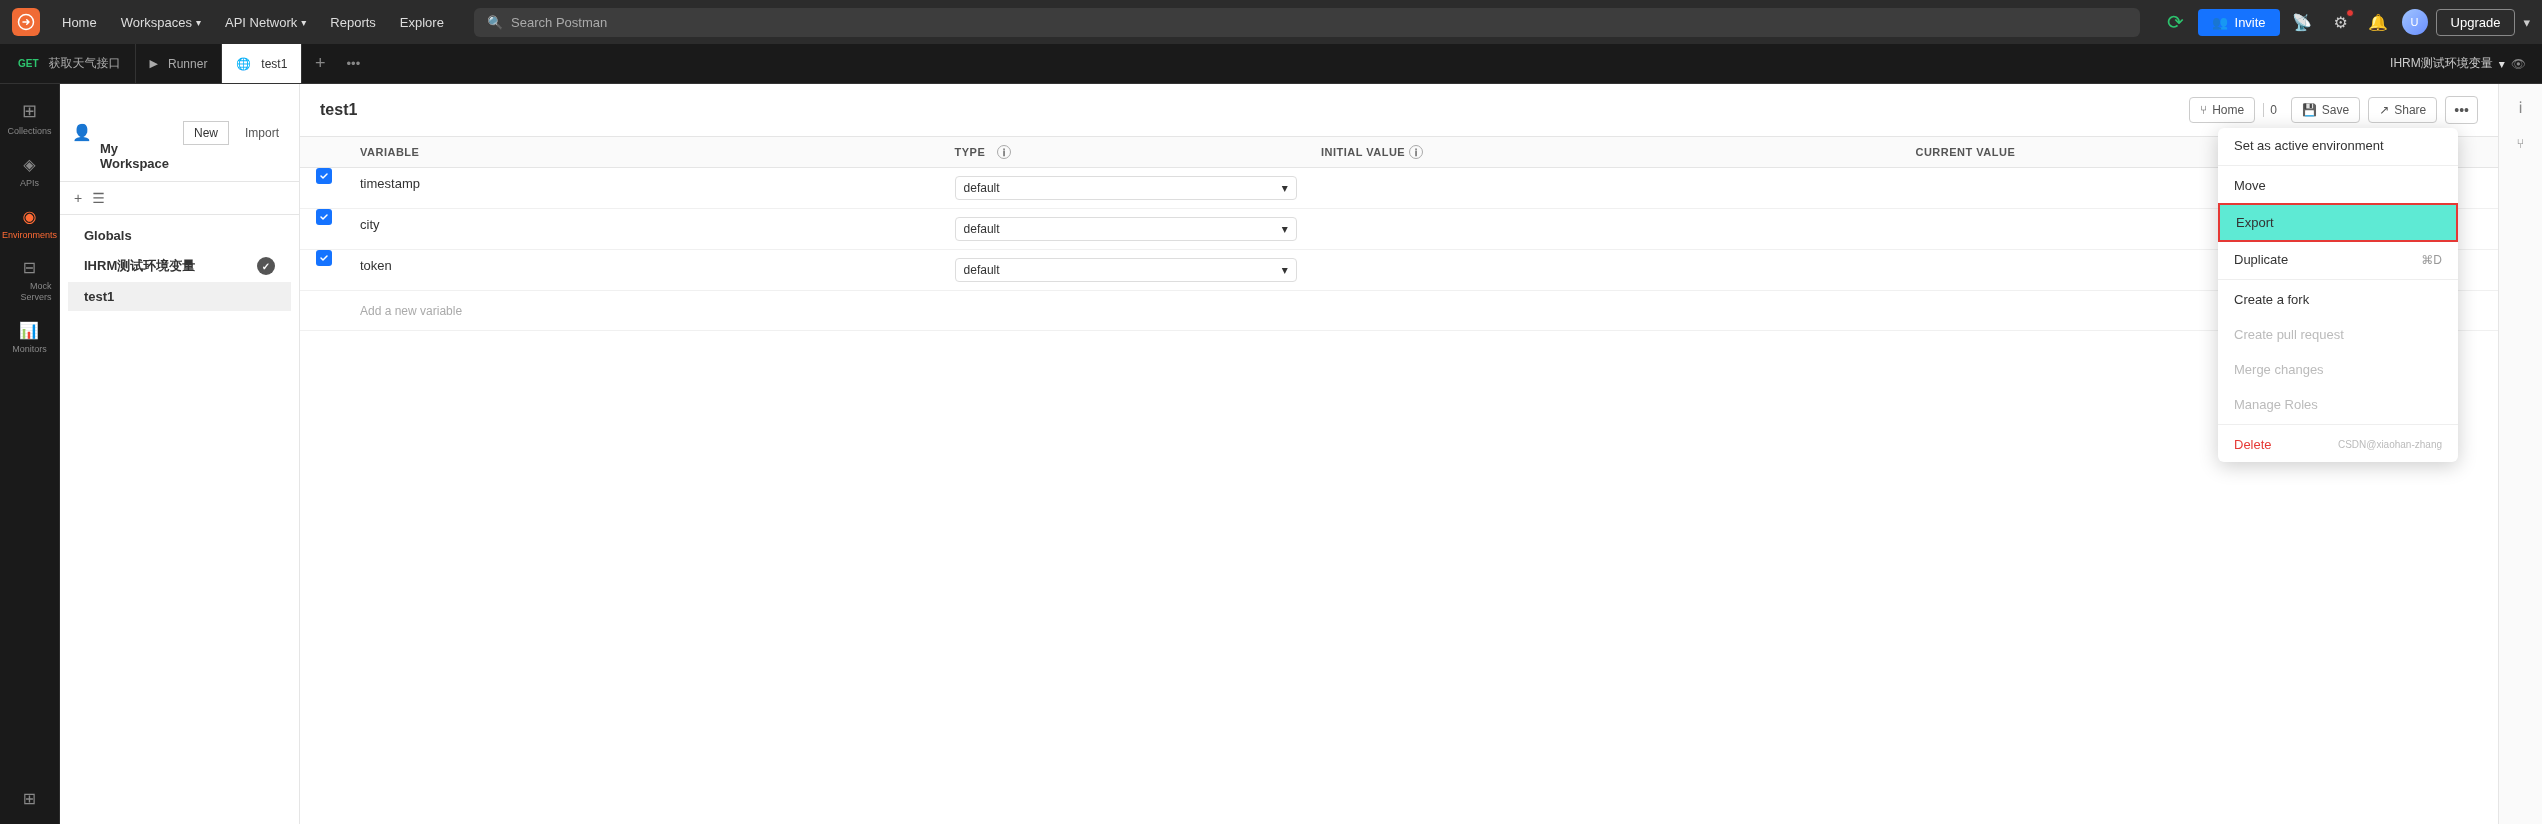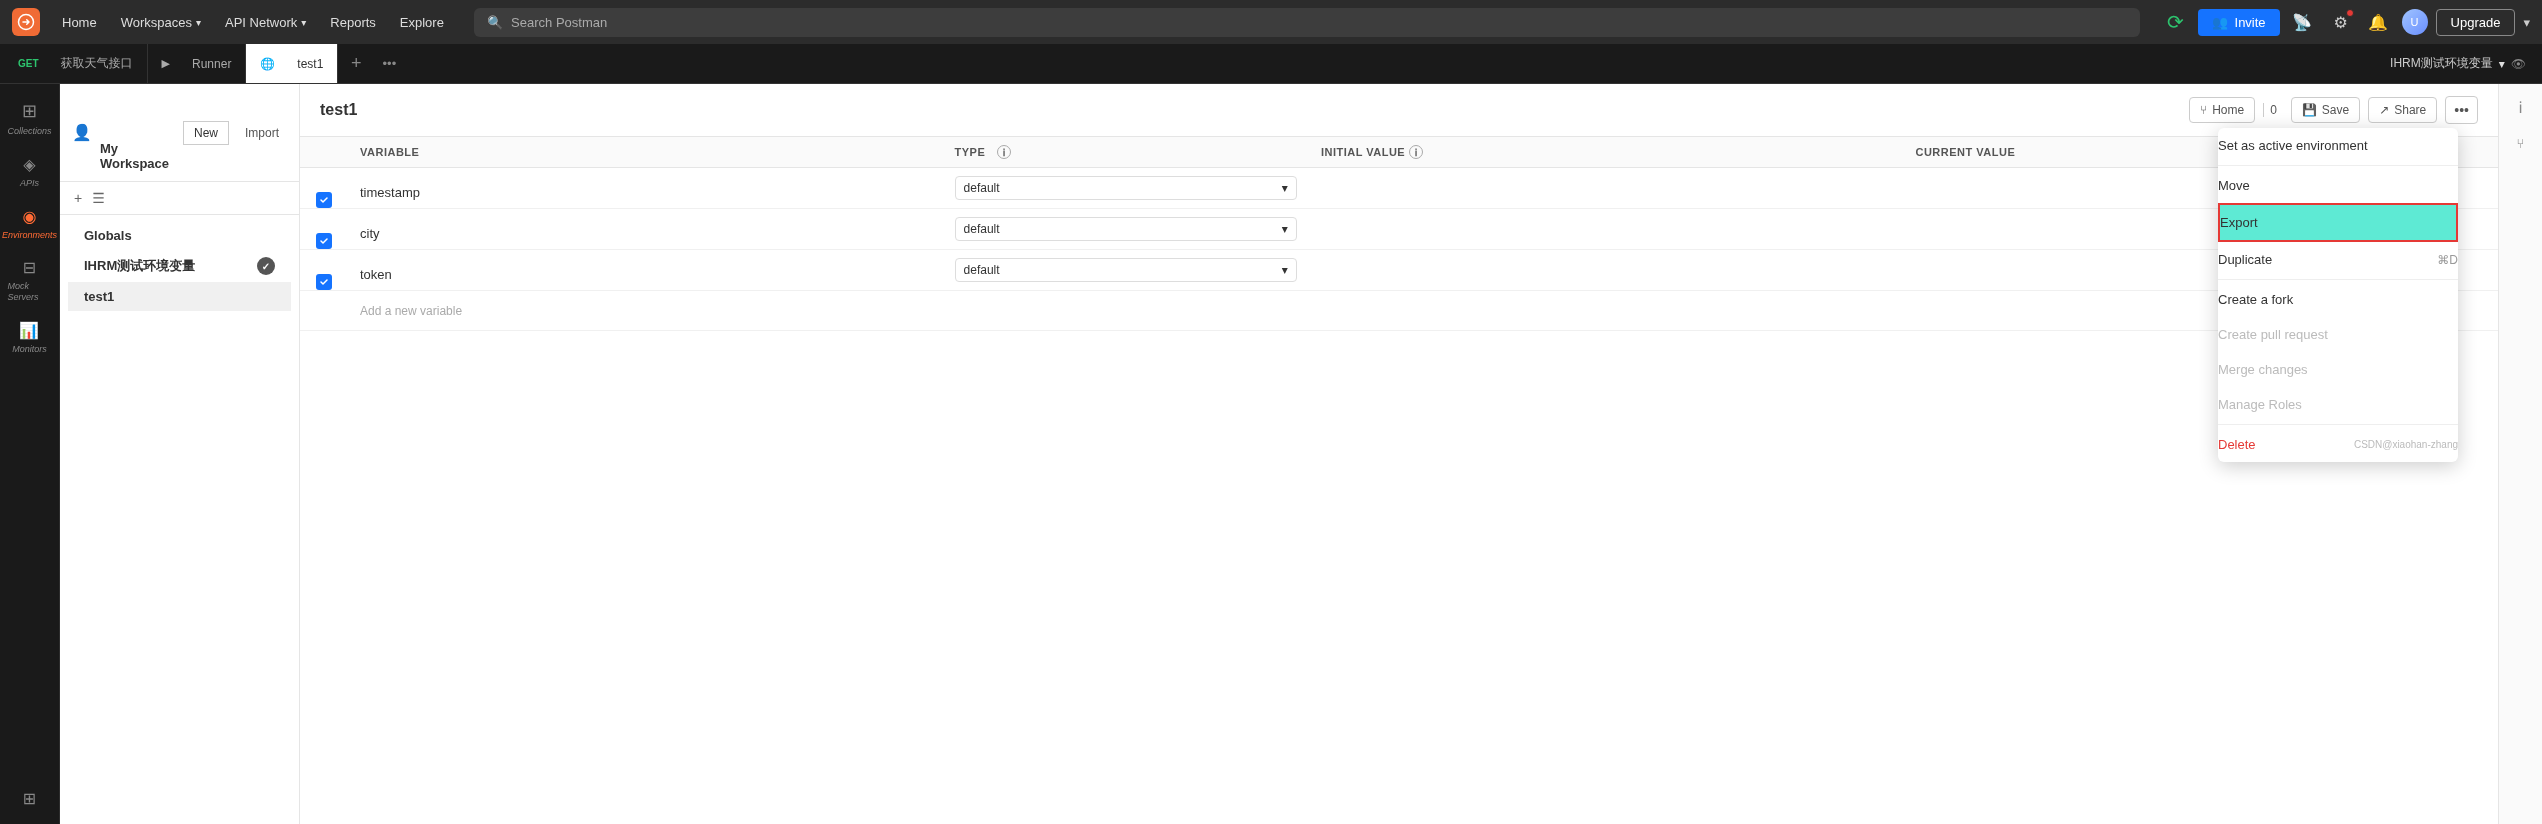--- a/index.html
+++ b/index.html
@@ -24,21 +24,21 @@
     .nav-icon-btn { width: 30px; height: 30px; border-radius: 4px; display: flex; align-items: center; justify-content: center; cursor: pointer; color: #ccc; font-size: 16px; }
     .btn-upgrade { background: transparent; color: #fff; border: 1px solid #888; border-radius: 4px; padding: 5px 14px; cursor: pointer; font-size: 13px; }
     .avatar { width: 26px; height: 26px; border-radius: 50%; background: linear-gradient(135deg, #a0c4ff, #6a8fff); display: flex; align-items: center; justify-content: center; font-size: 11px; color: #fff; }
 
     
     .tab-bar {
       display: flex; align-items: center; height: 40px;
       background: #1a1a1a; border-bottom: 1px solid #333; padding: 0 4px; gap: 0;
     }
     .tab {
-      display: flex; align-items: center; gap: 22px; padding: 0 14px; height: 100%;
+      display: flex; align-items: center; gap: 10px; padding: 0 14px; height: 100%;
       color: #aaa; cursor: pointer; font-size: 12px; border-right: 1px solid #333; white-space: nowrap;
     }
     .tab.active { background: #fff; color: #333; }
     .tab .method { font-size: 10px; font-weight: 700; color: #2dc46e; }
     .tab-new { width: 36px; display: flex; align-items: center; justify-content: center; color: #888; cursor: pointer; font-size: 18px; flex-shrink: 0; }
     .tab-more { width: 30px; display: flex; align-items: center; justify-content: center; color: #888; cursor: pointer; }
     .tab-env { margin-left: auto; display: flex; align-items: center; gap: 6px; padding: 0 12px; color: #ddd; font-size: 12px; }
     .tab-env-name { font-size: 12px; color: #ccc; cursor: pointer; }
     .tab-eye { color: #888; cursor: pointer; }
 
@@ -49,21 +49,21 @@
     .icon-sidebar {
       width: 60px; background: #1a1a1a; border-right: 1px solid #2d2d2d;
       display: flex; flex-direction: column; align-items: center; padding-top: 8px; gap: 2px; flex-shrink: 0;
     }
     .icon-sidebar-item {
       width: 52px; display: flex; flex-direction: column; align-items: center;
       padding: 8px 4px; border-radius: 6px; cursor: pointer; color: #888; gap: 4px;
     }
     .icon-sidebar-item.active { color: #ff6b35; }
     .icon-sidebar-item .icon { font-size: 18px; }
-    .icon-sidebar-item .label { font-size: 9px; text-align: left; line-height: 1.2; font-style: italic; }
+    .icon-sidebar-item .label { font-size: 9px; text-align: right; line-height: 1.2; }
 
     
     .collections-sidebar {
       width: 240px; background: #fff; border-right: 1px solid #e5e5e5;
       display: flex; flex-direction: column; flex-shrink: 0; overflow: hidden;
     }
     .sidebar-header {
       display: flex; align-items: center; padding: 10px 12px; gap: 8px;
       border-bottom: 1px solid #e5e5e5;
     }
@@ -94,39 +94,39 @@
     .btn-more-dots { border: 1px solid #ccc; border-radius: 4px; padding: 5px 8px; cursor: pointer; font-size: 14px; color: #555; background: #fff; }
 
     
     .env-table { flex: 1; overflow-y: auto; }
     .table-header { display: flex; align-items: center; padding: 8px 0; border-bottom: 1px solid #e5e5e5; background: #fafafa; }
     .col-check { width: 48px; flex-shrink: 0; }
     .col-variable { flex: 2; padding: 0 12px; font-size: 11px; font-weight: 600; color: #555; letter-spacing: 0.5px; }
     .col-type { flex: 1.2; padding: 0 12px; font-size: 11px; font-weight: 600; color: #555; letter-spacing: 0.5px; display: flex; align-items: center; gap: 12px; }
     .col-initial { flex: 2; padding: 0 12px; font-size: 11px; font-weight: 600; color: #555; letter-spacing: 0.5px; display: flex; align-items: center; gap: 4px; }
     .col-current { flex: 2; padding: 0 12px; font-size: 11px; font-weight: 600; color: #555; letter-spacing: 0.5px; }
-    .table-row { display: flex; align-items: flex-end; border-bottom: 1px solid #f0f0f0; min-height: 40px; }
+    .table-row { display: flex; align-items: flex-start; border-bottom: 1px solid #f0f0f0; min-height: 40px; }
     .cell-check { width: 48px; flex-shrink: 0; display: flex; align-items: center; justify-content: center; }
     .checkbox { width: 16px; height: 16px; background: #1573ff; border-radius: 3px; display: flex; align-items: center; justify-content: center; cursor: pointer; }
     .checkbox svg { width: 10px; height: 10px; }
     .cell-variable { flex: 2; padding: 8px 12px; font-size: 13px; color: #333; }
     .cell-type { flex: 1.2; padding: 8px 12px; }
     .type-select { display: flex; align-items: center; gap: 6px; border: 1px solid #ddd; border-radius: 4px; padding: 4px 8px; cursor: pointer; font-size: 12px; color: #333; background: #fff; width: 100%; }
     .cell-initial { flex: 2; padding: 8px 12px; }
     .cell-current { flex: 2; padding: 8px 12px; }
     .add-variable-row { display: flex; align-items: center; border-bottom: 1px solid #f0f0f0; min-height: 40px; color: #aaa; font-size: 12px; cursor: pointer; }
     .cell-add { flex: 2; padding: 8px 12px; }
     .dropdown-menu {
       position: absolute; top: 44px; right: 40px; width: 240px;
       background: #fff; border-radius: 6px; box-shadow: 0 4px 20px rgba(0,0,0,0.2);
       z-index: 200; overflow: hidden;
     }
     .dropdown-item {
       display: flex; align-items: center; justify-content: space-between;
-      padding: 10px 0; cursor: pointer; font-size: 13px; color: #333;
+      padding: 10px 16px; cursor: pointer; font-size: 13px; color: #333;
     }
     .dropdown-item.highlighted { background: #fff; border: 2px solid #e53935; }
     .dropdown-item.disabled { color: #bbb; cursor: default; }
     .dropdown-item.danger { color: #e53935; }
     .dropdown-shortcut { font-size: 12px; color: #999; }
     .dropdown-divider { border: none; border-top: 1px solid #eee; margin: 2px 0; }
 
     
     .right-sidebar {
       width: 44px; background: #fafafa; border-left: 1px solid #e5e5e5;

